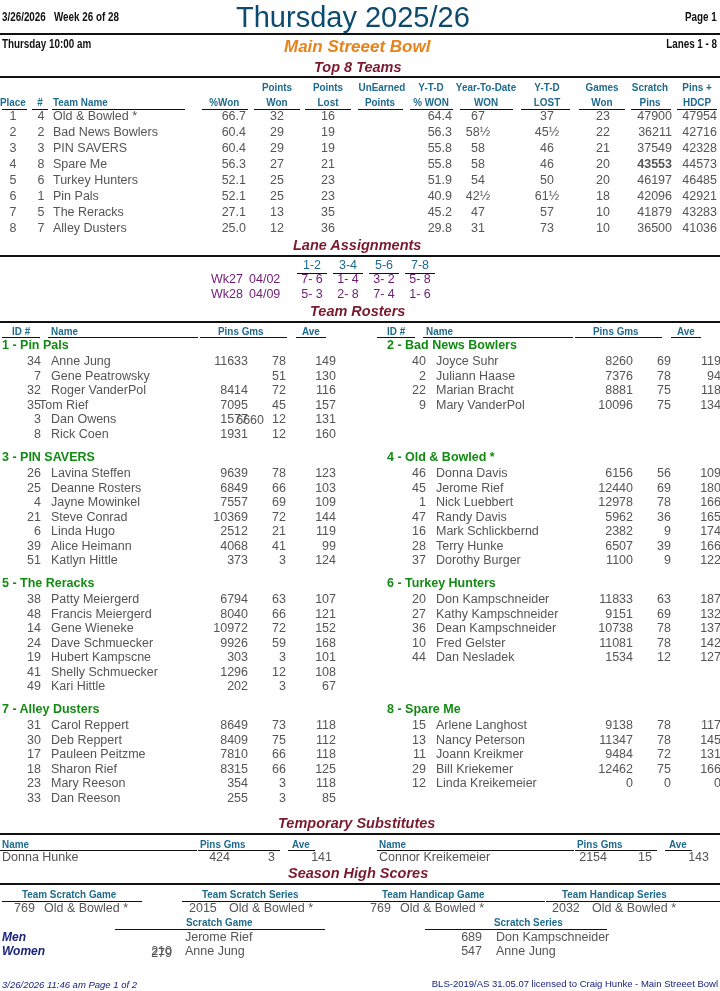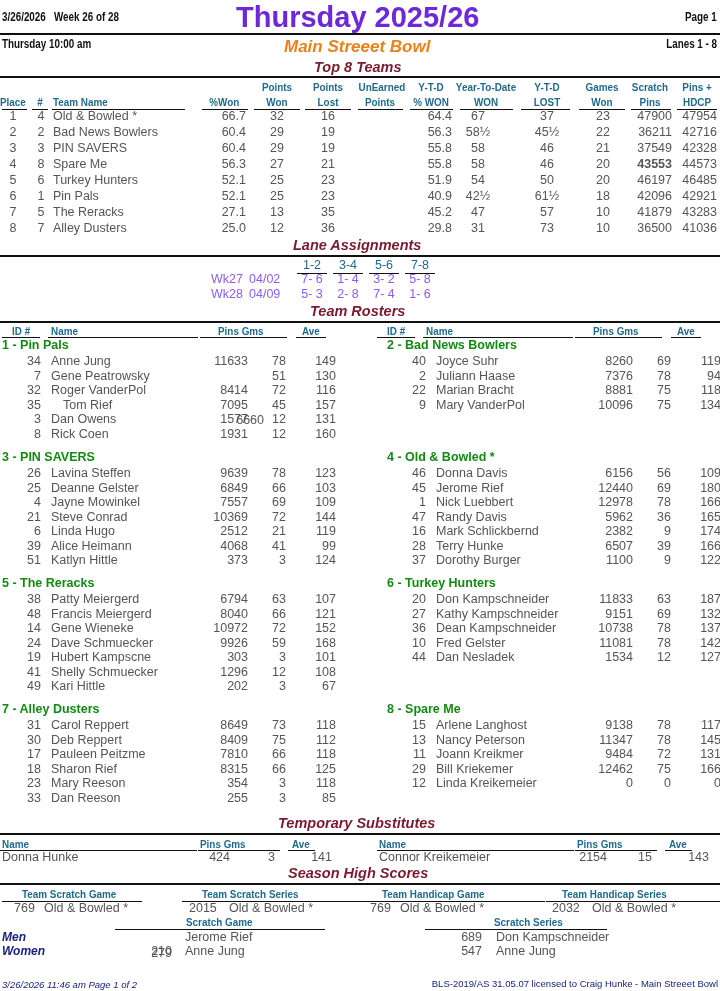--- a/index.html
+++ b/index.html
@@ -1,33 +1,33 @@
 <!DOCTYPE html>
 <html><head>
   <meta charset="utf-8">
   <style>
     * { box-sizing: border-box; margin: 0; padding: 0; }
     html, body { width: 720px; height: 991px; background: #fff; overflow: hidden; }
     body { position: relative; font-family: "Liberation Sans", sans-serif; color: #555; }
     .abs { position: absolute; white-space: nowrap; }
     .hdr-small { font-family: "Liberation Sans", sans-serif; font-weight: bold; font-size: 12px; color: #111; transform: scaleX(0.82); transform-origin: left center; }
     .hdr-small.right { transform-origin: right center; }
-    .big-title { font-family: "Liberation Sans", sans-serif; font-weight: bold; font-size: 29px; color: #6d28d9; letter-spacing: 0px; }
+    .big-title { font-family: "Liberation Sans", sans-serif; font-weight: normal; font-size: 29px; color: #0c4a6e; letter-spacing: 0px; }
     .orange-title { font-family: "Liberation Sans", sans-serif; font-weight: bold; font-style: italic; font-size: 17px; color: #e8821a; }
     .section-title { font-family: "Liberation Sans", sans-serif; font-weight: bold; font-style: italic; font-size: 14.5px; color: #7a1a2e; }
     .rule { position: absolute; left: 0; width: 720px; height: 2px; background: #111; }
     .colhead { position: absolute; font-weight: bold; font-size: 11.5px; color: #1e6a8e; white-space: nowrap; line-height: 14px; transform: scaleX(0.86); }
     .colhead.c { text-align: center; }
     .colhead.r { text-align: right; }
     .uline { position: absolute; height: 1px; background: #111; }
     .cell { position: absolute; font-size: 12.5px; color: #555; white-space: nowrap; line-height: 15px; }
     .cell.r { text-align: right; }
     .cell.c { text-align: center; }
     .team-head { position: absolute; font-weight: bold; font-size: 12.5px; color: #138a13; white-space: nowrap; }
-    .dark { color: #8b5cf6; }
+    .dark { color: #701a75; }
     .gender { position: absolute; font-weight: bold; font-style: italic; font-size: 12px; color: #1a237e; }
     .footer { position: absolute; font-style: italic; font-size: 9.5px; color: #1a237e; white-space: nowrap; }
     .footer2 { position: absolute; font-size: 9.5px; color: #1a237e; white-space: nowrap; }
   </style>
 </head>
 <body>
 
 <div class="abs hdr-small" style="left:2px; top:10px;"><span>3/26/2026</span>&nbsp;&nbsp;&nbsp;<span>Week 26 of 28</span></div>
 <div class="abs big-title" style="left:236px; top:1px;">Thursday  2025/26</div>
 <div class="abs hdr-small right" style="right:3px; top:10px;">Page 1</div>
@@ -260,21 +260,21 @@
       </div>
       <div class="" style="position:absolute;left:0;top:383px;">
         <div class="cell r" style="left:0px;top:0;width:41px;">32</div>
         <div class="cell" style="left:51px;top:0;">Roger VanderPol</div>
         <div class="cell r" style="left:200px;top:0;width:48px;">8414</div>
         <div class="cell r" style="left:260px;top:0;width:26px;">72</div>
         <div class="cell r" style="left:296px;top:0;width:40px;">116</div>
       </div>
       <div class="" style="position:absolute;left:0;top:397.5px;">
         <div class="cell r" style="left:0px;top:0;width:41px;">35</div>
-        <div class="cell" style="left:63px;top:0;">Tom Rief</div>
+        <div class="cell" style="left:39px;top:0;">Tom Rief</div>
         <div class="cell r" style="left:200px;top:0;width:48px;">7095</div>
         <div class="cell r" style="left:260px;top:0;width:26px;">45</div>
         <div class="cell r" style="left:296px;top:0;width:40px;">157</div>
       </div>
       <div class="" style="position:absolute;left:0;top:412px;">
         <div class="cell r" style="left:0px;top:0;width:41px;">3</div>
         <div class="cell" style="left:51px;top:0;">Dan Owens</div>
         <div class="cell r" style="left:200px;top:0;width:48px;">1577</div>
         <div class="cell r" style="left:260px;top:0;width:26px;">12</div>
         <div class="cell r" style="left:296px;top:0;width:40px;">131</div>
@@ -322,21 +322,21 @@
       <div class="team-head" style="left:2px;top:450px;">3 - PIN SAVERS</div>
       <div class="" style="position:absolute;left:0;top:466px;">
         <div class="cell r" style="left:0px;top:0;width:41px;">26</div>
         <div class="cell" style="left:51px;top:0;">Lavina Steffen</div>
         <div class="cell r" style="left:200px;top:0;width:48px;text-align:right;">9639</div>
         <div class="cell r" style="left:260px;top:0;width:26px;">78</div>
         <div class="cell r" style="left:296px;top:0;width:40px;">123</div>
       </div>
       <div class="" style="position:absolute;left:0;top:480.5px;">
         <div class="cell r" style="left:0px;top:0;width:41px;">25</div>
-        <div class="cell" style="left:51px;top:0;">Deanne Gelster</div>
+        <div class="cell" style="left:51px;top:0;">Deanne Rosters</div>
         <div class="cell r" style="left:200px;top:0;width:48px;">6849</div>
         <div class="cell r" style="left:260px;top:0;width:26px;">66</div>
         <div class="cell r" style="left:296px;top:0;width:40px;">103</div>
       </div>
       <div class="" style="position:absolute;left:0;top:495px;">
         <div class="cell r" style="left:0px;top:0;width:41px;">4</div>
         <div class="cell" style="left:51px;top:0;">Jayne Mowinkel</div>
         <div class="cell r" style="left:200px;top:0;width:48px;">7557</div>
         <div class="cell r" style="left:260px;top:0;width:26px;">69</div>
         <div class="cell r" style="left:296px;top:0;width:40px;">109</div>

